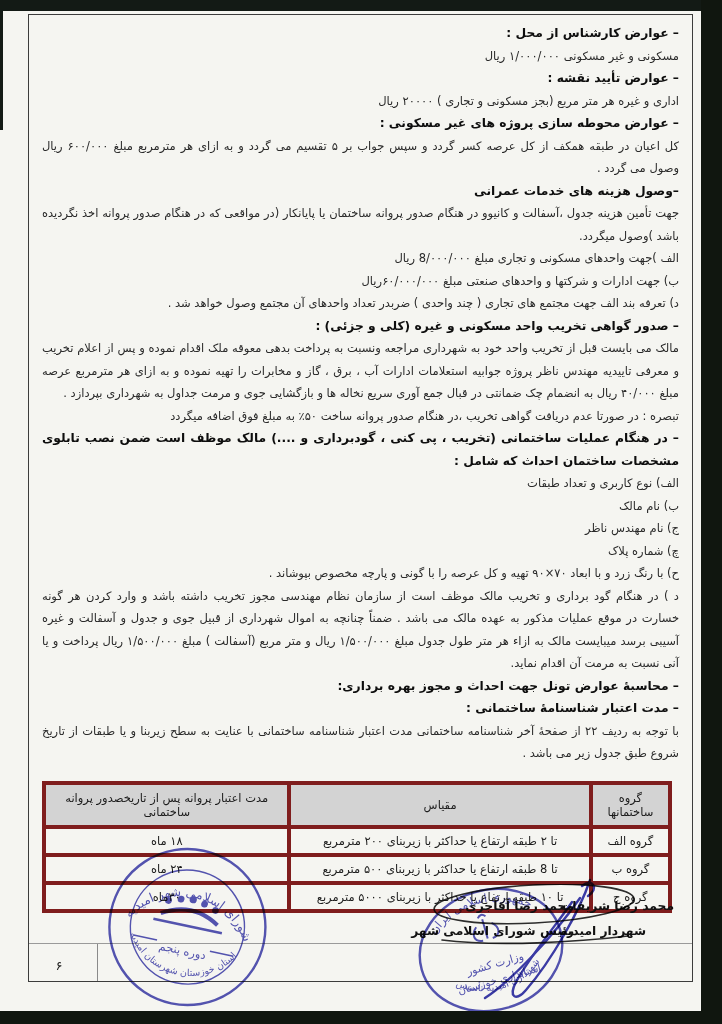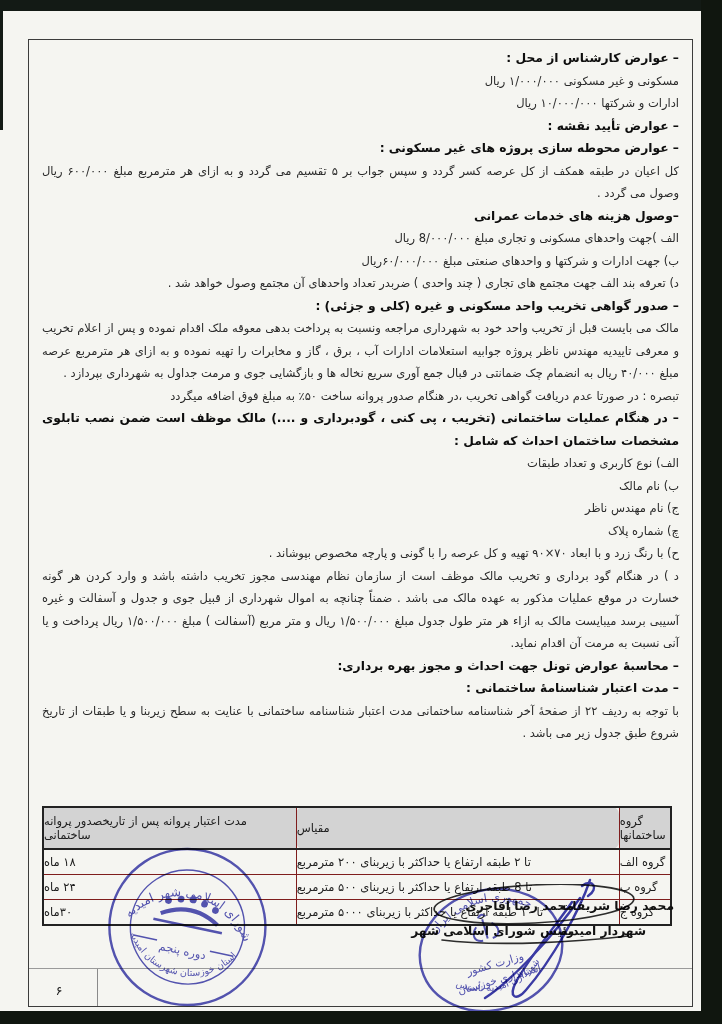--- a/index.html
+++ b/index.html
@@ -5,29 +5,29 @@
   html,body{margin:0;padding:0;background:#e8e8e6;}
   .page{position:relative;width:722px;height:1024px;background:#f5f5f1;overflow:hidden;
         font-family:"DejaVu Sans",sans-serif;color:#262626;}
   
   .edge{position:absolute;z-index:12;}
   .edge-top{left:0;top:0;width:722px;height:11px;background:#131a15;}
   .edge-right{right:0;top:0;width:21px;height:1024px;background:#10160f;}
   .edge-bottom{left:0;bottom:0;width:722px;height:13px;background:#10160f;}
   .edge-left{left:0;top:0;width:3px;height:130px;background:#131a15;}
   
-  .frame{position:absolute;left:28px;top:39px;width:663px;height:966px;border:1px solid #3c3c3c;}
+  .frame{position:absolute;left:28px;top:14px;width:663px;height:966px;border:1px solid #3c3c3c;}
   .content{direction:rtl;margin:7px 13px 0 13px;font-size:11.5px;line-height:22.5px;}
   .content div{margin:0;text-align:justify;}
   .content .h{font-weight:bold;color:#0e0e0e;font-size:12.3px;}
   .content .p{color:#2a2a2a;}
   
   .doc-table{position:absolute;left:13px;top:766px;width:630px;border-collapse:collapse;
              direction:rtl;font-size:11.5px;background:#f5f5f1;z-index:2;}
-  .doc-table th,.doc-table td{border:1px solid #7f1d1d;padding:2px 0;text-align:left;color:#1c1c1c;}
+  .doc-table th,.doc-table td{border:4px solid #7f1d1d;padding:2px 13px;text-align:center;color:#1c1c1c;}
   .doc-table thead th{background:#d3d3d3;font-weight:normal;height:36px;}
   .doc-table td{height:20px;}
   .doc-table .c-group{width:50px;}
   .doc-table .c-scale{width:320px;border-radius:7px;}
   .doc-table .c-dur{width:250px;}
   .doc-table{border:2px solid #222;}
   .doc-table thead th{border-bottom:2px solid #222;}
   
   .footer-rule{position:absolute;left:0;right:0;bottom:37px;border-top:1px solid #9a9a9a;}
   .footer-div{position:absolute;left:68px;bottom:0;height:37px;border-left:1px solid #8a8a8a;}
@@ -52,25 +52,26 @@
   <div class="edge edge-right"></div>
   <div class="edge edge-bottom"></div>
   <div class="edge edge-left"></div>
 
   <div class="frame">
 
     <div class="content">
 
     <div class="h">– عوارض کارشناس از محل :</div>
         <div class="p">مسکونی و غیر مسکونی   ۱/۰۰۰/۰۰۰ ریال</div>
-        <div class="p">ادارات و شرکتها   ۱۰/۰۰۰/۰۰۰ ریال</div>
         <div class="h">– عوارض تأیید نقشه :</div>
+        <div class="p">اداری و غیره هر متر مربع (بجز مسکونی و تجاری ) ۲۰۰۰۰ ریال</div>
         <div class="h">– عوارض محوطه سازی پروژه های غیر مسکونی :</div>
         <div class="p">کل اعیان در طبقه همکف از کل عرصه کسر گردد و سپس جواب بر ۵ تقسیم می گردد و به ازای هر مترمربع مبلغ ۶۰۰/۰۰۰ ریال وصول می گردد .</div>
         <div class="h">–وصول هزینه های خدمات عمرانی</div>
+        <div class="p">جهت تأمین هزینه جدول ،آسفالت و کانیوو در هنگام صدور پروانه ساختمان یا پایانکار (در مواقعی که در هنگام صدور پروانه اخذ نگردیده باشد )وصول میگردد.</div>
         <div class="p">الف )جهت واحدهای مسکونی و تجاری مبلغ 8/۰۰۰/۰۰۰ ریال</div>
         <div class="p">ب) جهت ادارات و شرکتها و واحدهای صنعتی مبلغ ۶۰/۰۰۰/۰۰۰ریال</div>
         <div class="p">د) تعرفه بند الف جهت مجتمع های تجاری ( چند واحدی ) ضربدر تعداد واحدهای آن مجتمع وصول خواهد شد .</div>
         <div class="h">– صدور گواهی تخریب واحد مسکونی و غیره (کلی و جزئی) :</div>
         <div class="p">مالک می بایست قبل از تخریب واحد خود به شهرداری مراجعه ونسبت به پرداخت بدهی معوقه ملک اقدام نموده و پس از اعلام تخریب و معرفی تاییدیه مهندس ناظر پروژه جوابیه استعلامات ادارات آب ، برق ، گاز و مخابرات را تهیه نموده و به ازای هر مترمربع عرصه مبلغ ۴۰/۰۰۰ ریال به انضمام چک ضمانتی در قبال جمع آوری سریع نخاله ها و بازگشایی جوی و مرمت جداول به شهرداری بپردازد .</div>
         <div class="p">تبصره : در صورتا عدم دریافت گواهی تخریب ،در هنگام صدور پروانه ساخت ۵۰٪ به مبلغ فوق اضافه میگردد</div>
         <div class="h">– در هنگام عملیات ساختمانی (تخریب ، پی کنی ، گودبرداری و ....) مالک موظف است ضمن نصب تابلوی مشخصات ساختمان احداث که شامل :</div>
         <div class="p">الف) نوع کاربری و تعداد طبقات</div>
         <div class="p">ب) نام مالک</div>
         <div class="p">ج) نام مهندس ناظر</div>

